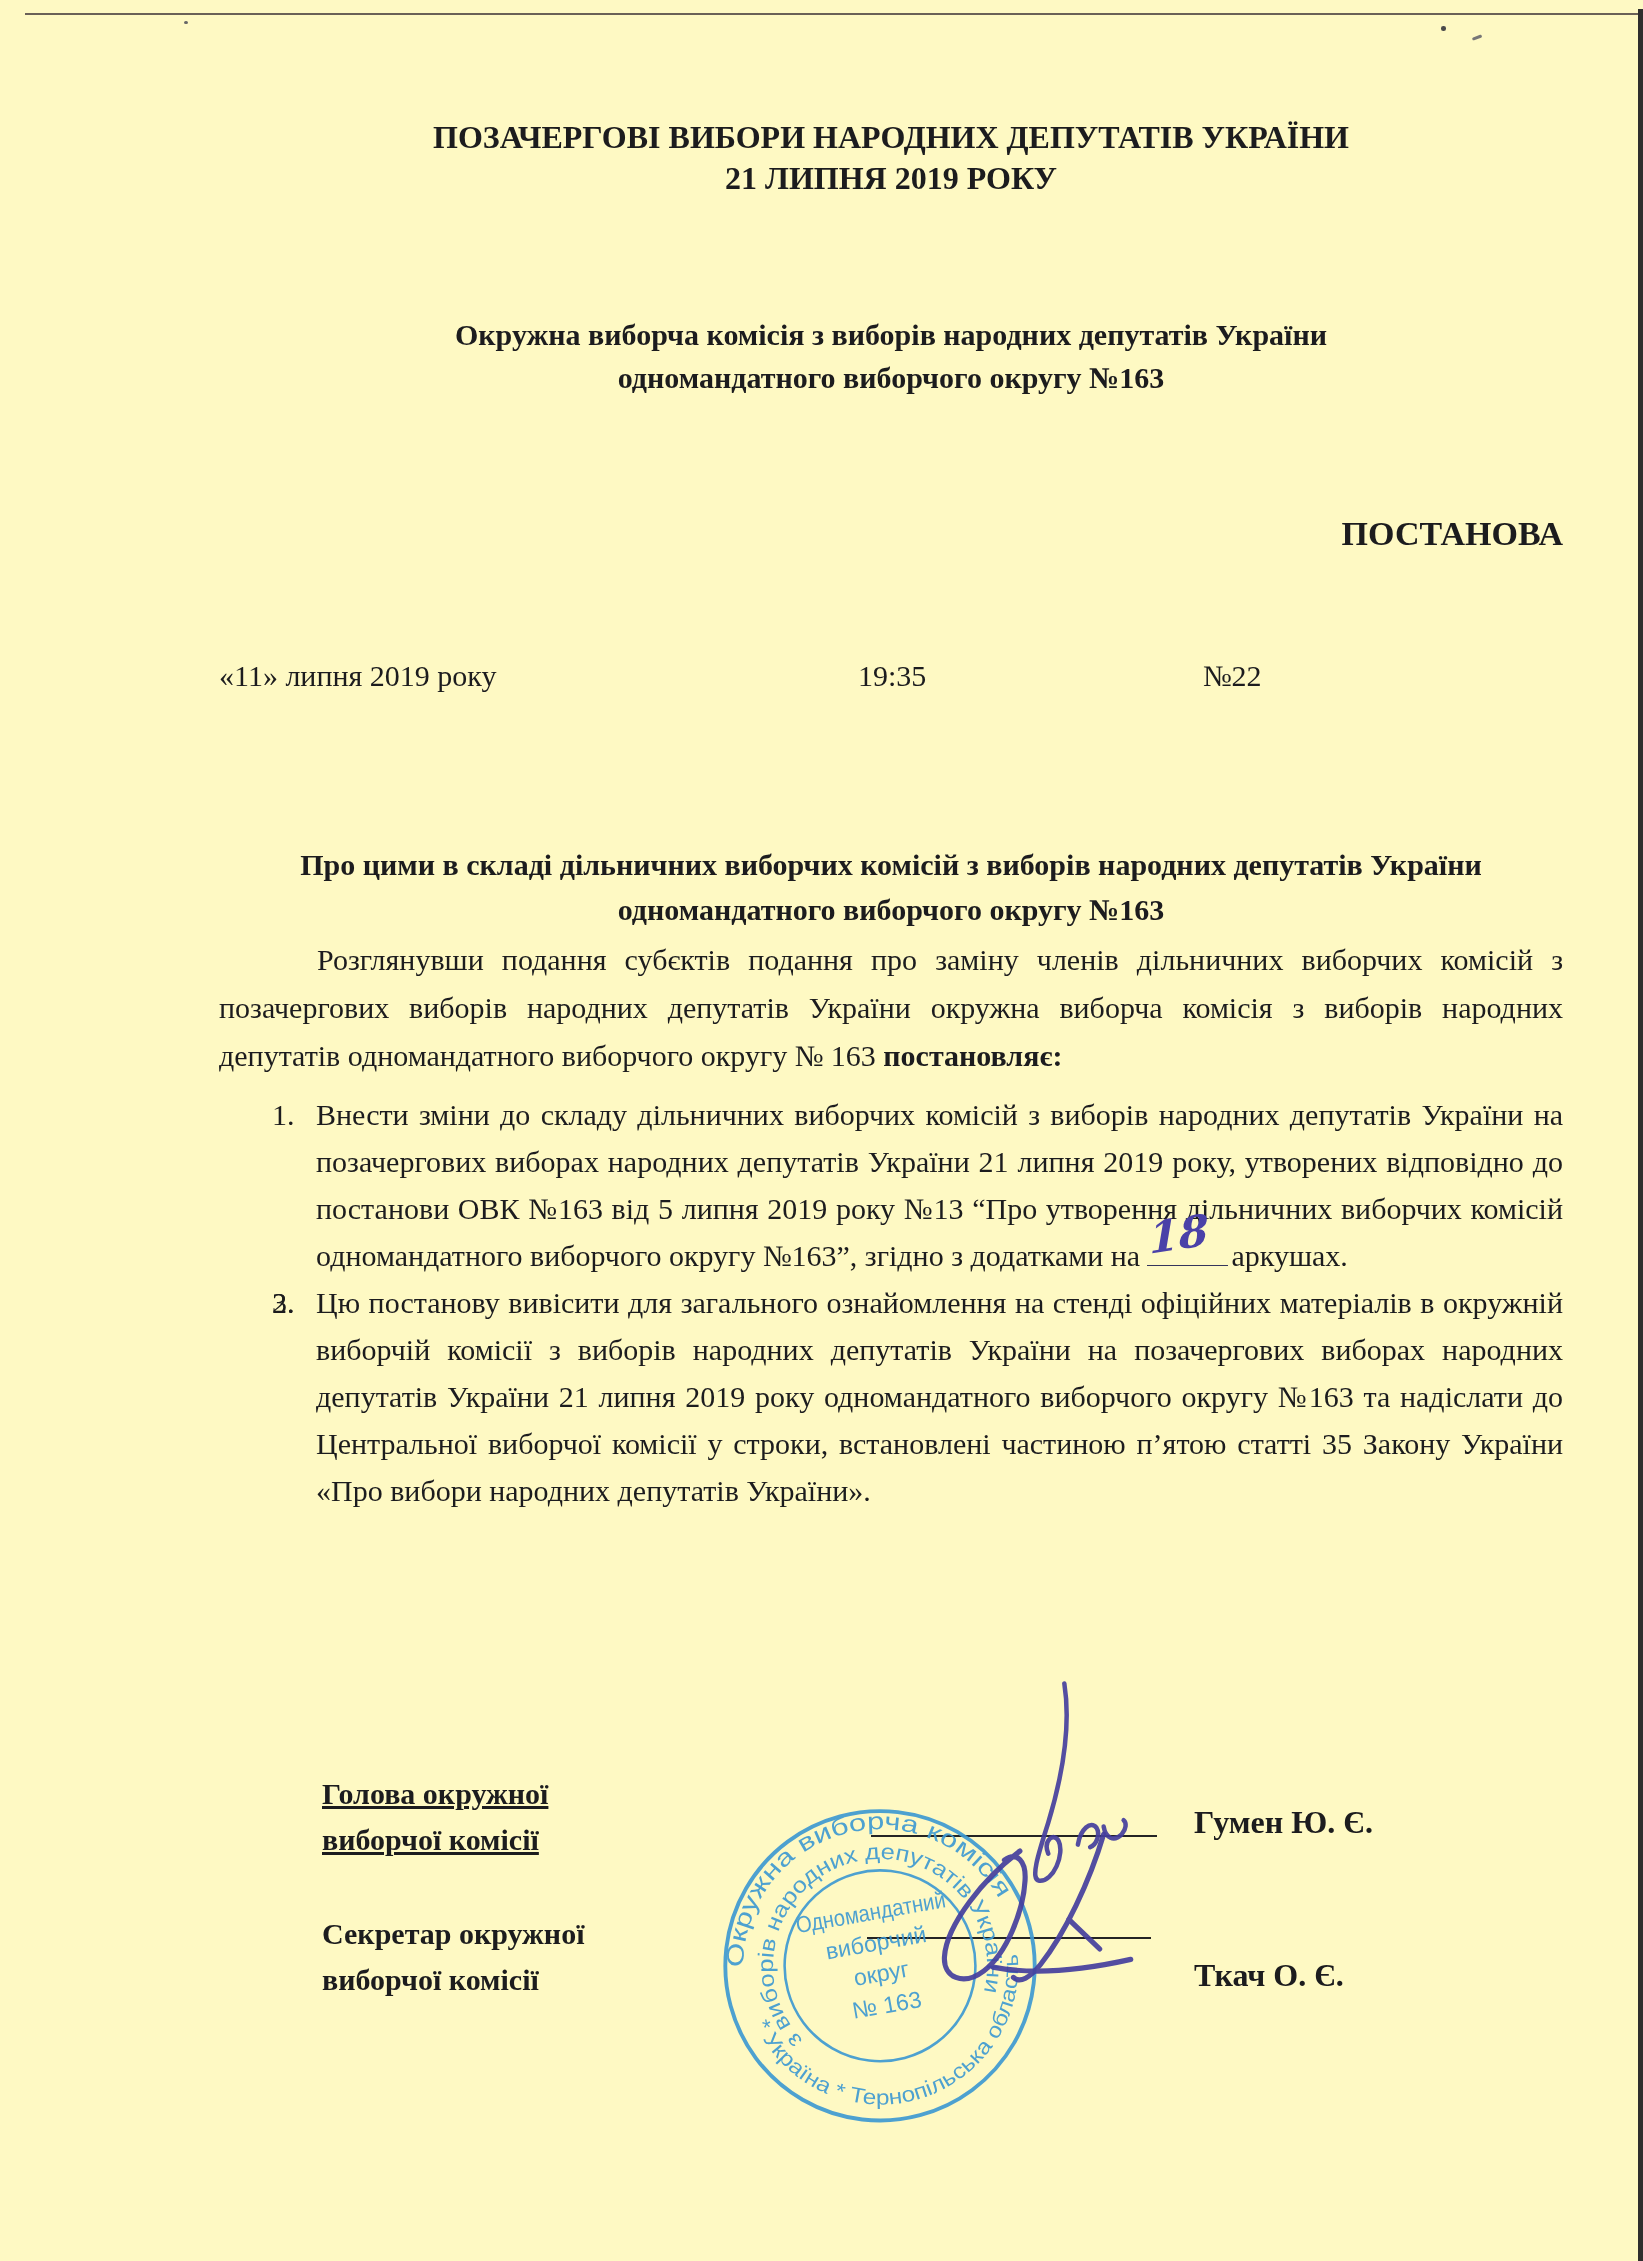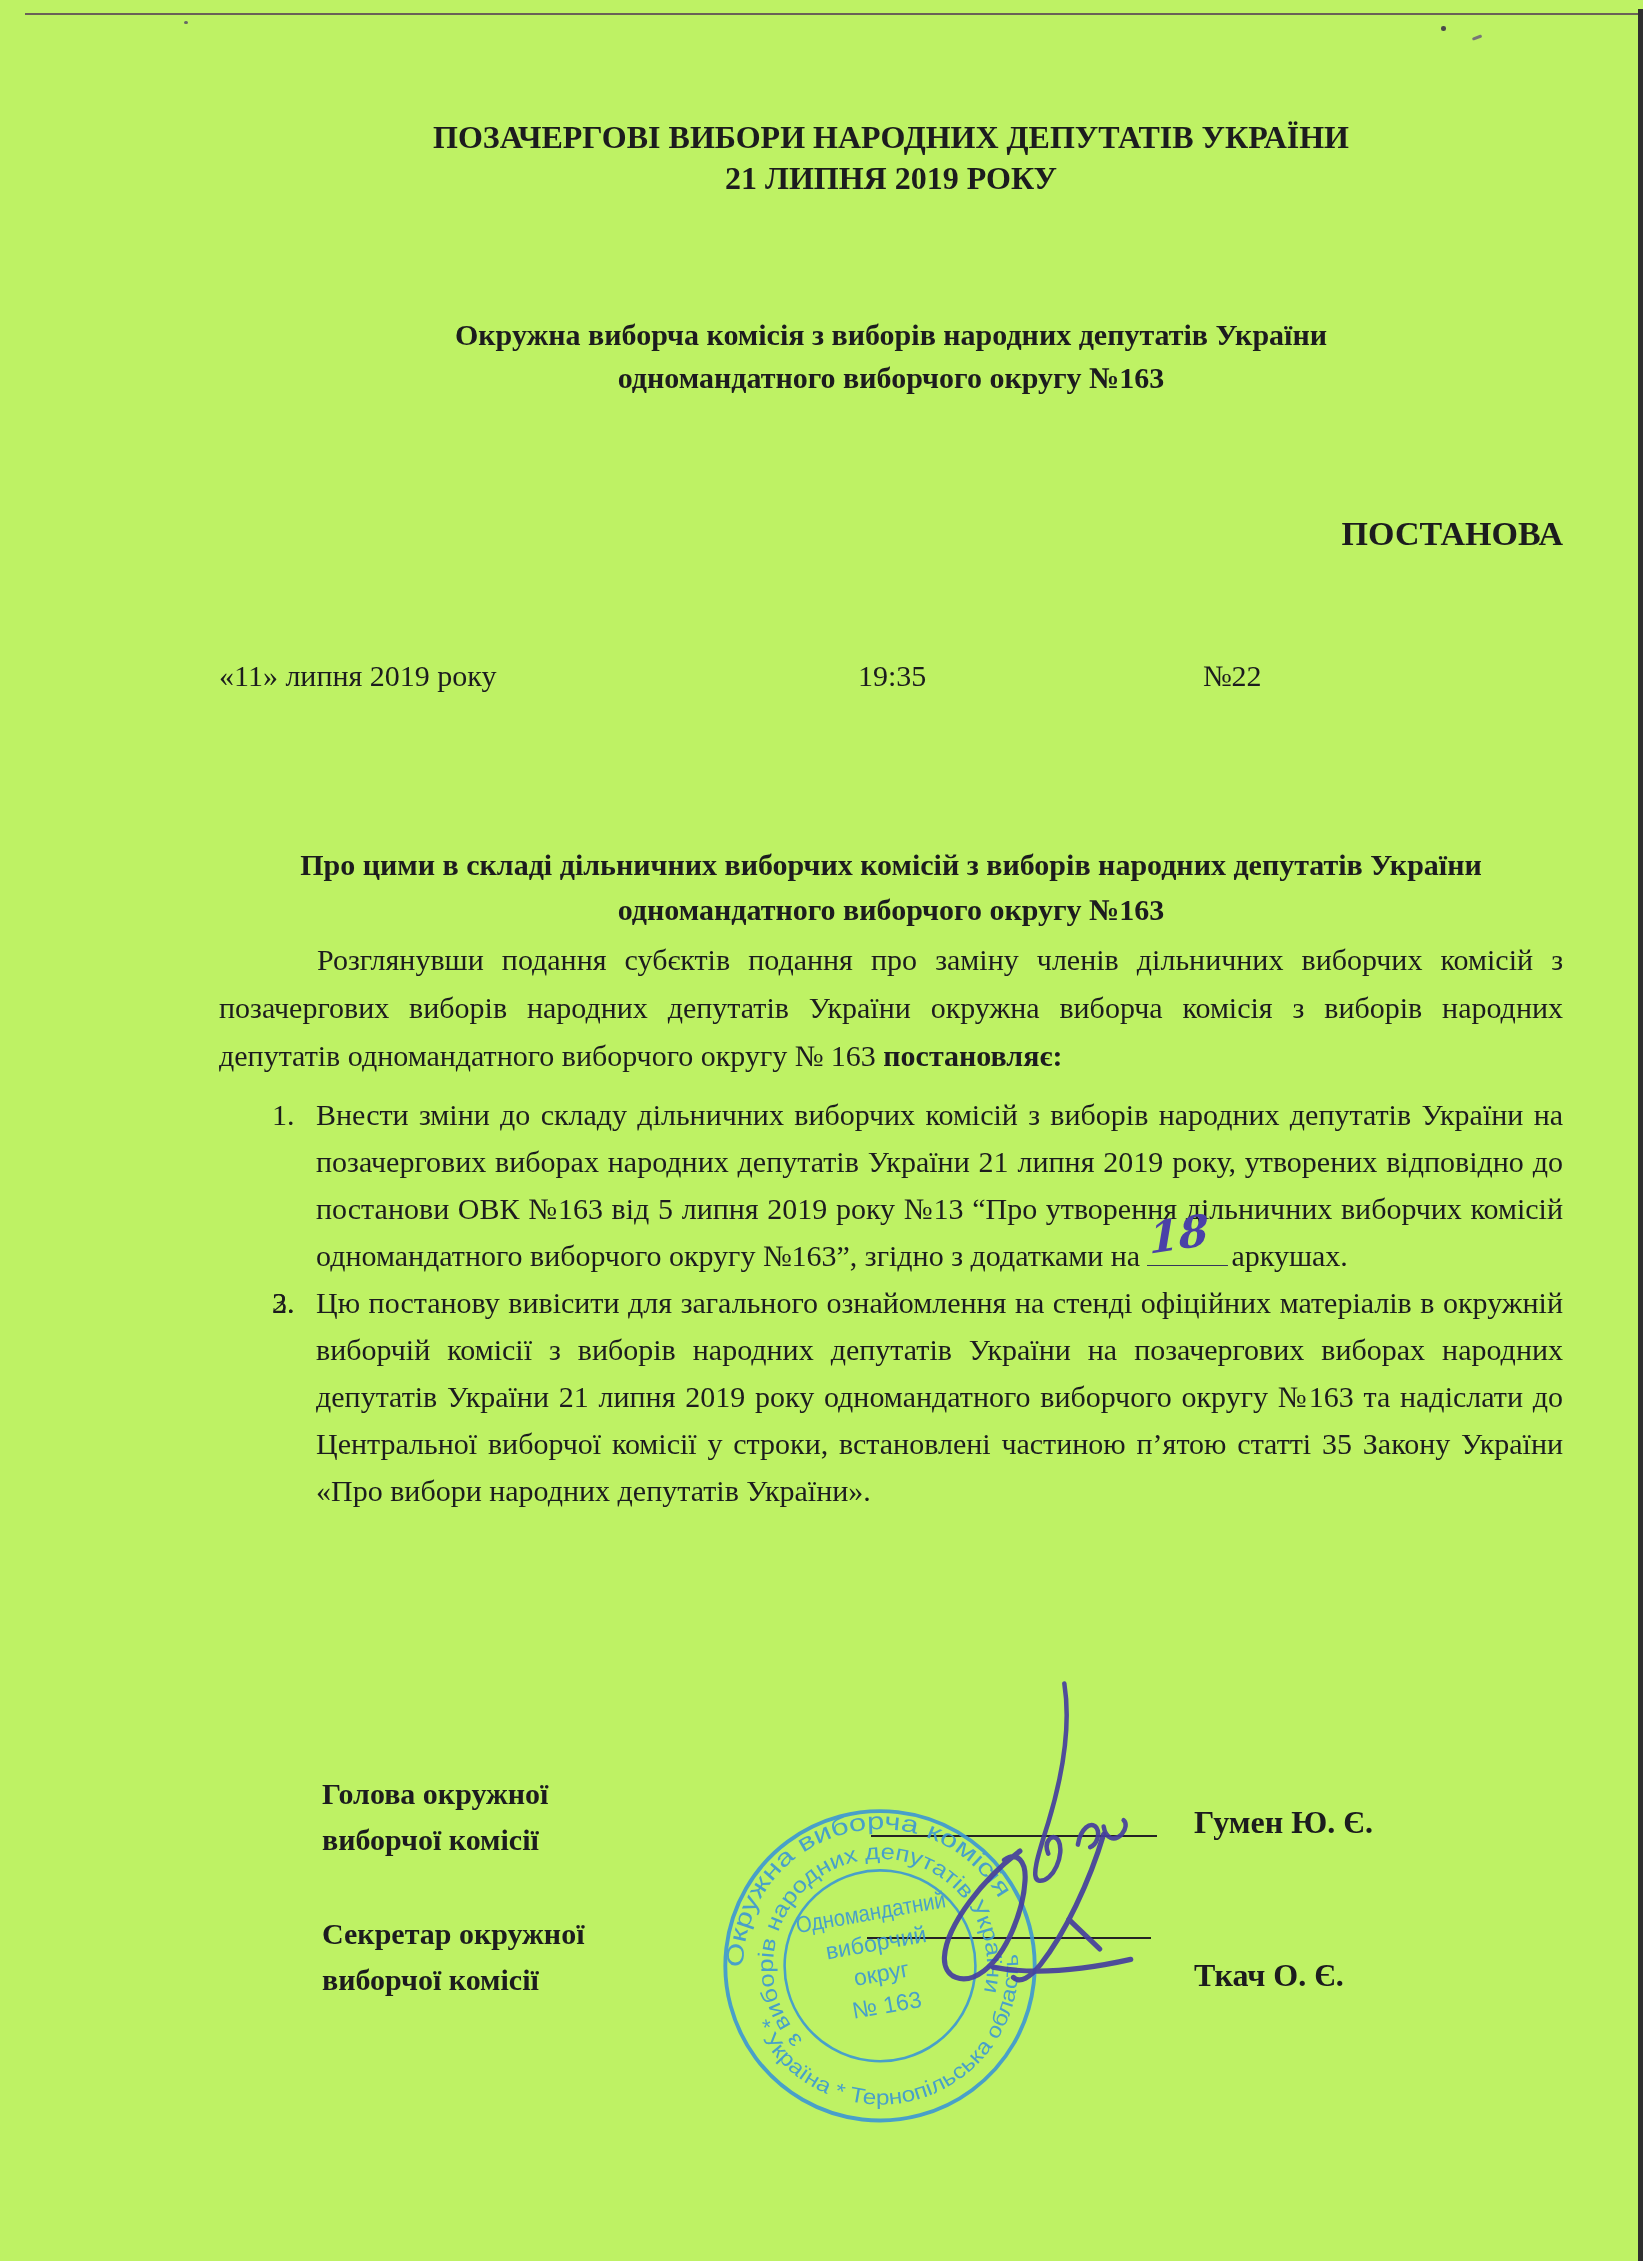--- a/index.html
+++ b/index.html
@@ -1,19 +1,19 @@
 <!DOCTYPE html>
 <html style="font-size:10.3px"><head>
 <meta charset="utf-8">
 <style>
   html,body{margin:0;padding:0;background:#e8e8e8;}
   .page{
     position:relative;
     width:1644px;height:2261px;
-    background:#bef264;
+    background:#fef9c3;
     overflow:hidden;
     font-family:"Liberation Serif",serif;
     color:#1c1c1e;
   }
   .top-rule{position:absolute;left:24.5px;top:13px;width:1619px;height:1.9px;background:#6a6157;}
   .right-bar{position:absolute;right:0;top:9px;width:5.8px;height:2252px;background:#2e2e2e;}
   .speck{position:absolute;background:#4a4a4a;border-radius:50%;}
   .speck.s1{left:1441px;top:26px;width:4.5px;height:4.5px;}
   .speck.s2{left:1472px;top:36px;width:10.3px;height:2.6px;transform:rotate(-20deg);border-radius:1.3px;background:#777;}
   .speck.s3{left:184px;top:21px;width:3.9px;height:3.2px;background:#666;}
@@ -43,21 +43,21 @@
   }
   .hand18{
     position:absolute;left:2.6px;top:-48px;
     font-size:43px;font-style:italic;font-weight:bold;
     color:#4a41a8;
     transform:rotate(-9deg) skewX(-8deg);
     font-family:"DejaVu Serif",serif;
   }
 
   .sig-role{position:absolute;left:322px;font-size:30px;font-weight:bold;line-height:46px;}
-  .sig-role.r1{top:1771px;}
+  .sig-role.r1{top:1771px;text-decoration:underline;}
   .sig-role.r2{top:1911px;}
   .sig-name{position:absolute;left:1194px;font-size:32px;font-weight:bold;}
   .sig-name.n1{top:1804px;}
   .sig-name.n2{top:1957px;}
   .sig-line{position:absolute;height:1.9px;background:#242424;}
   .sig-line.l1{left:871px;top:1835px;width:286px;}
   .sig-line.l2{left:867px;top:1937px;width:284px;}
 
   .overlay{position:absolute;left:0;top:0;width:1644px;height:2261px;pointer-events:none;}
   .stamp-text{font-family:"Liberation Sans",sans-serif;}

